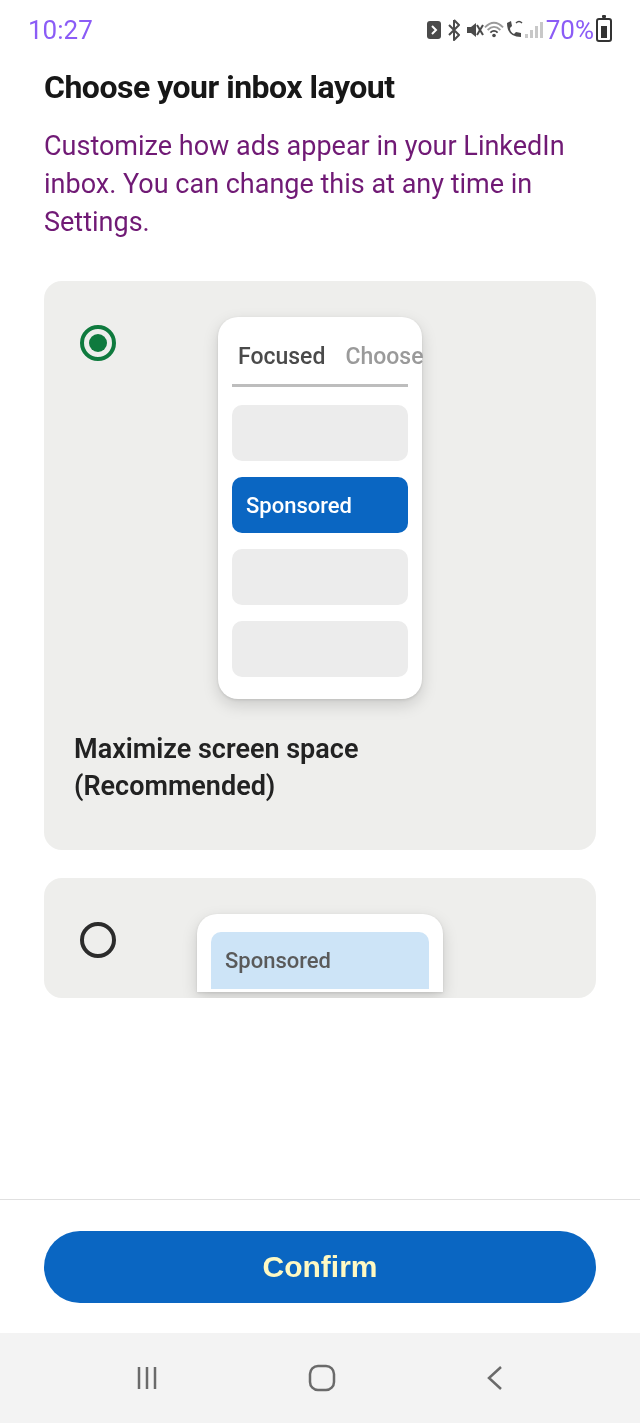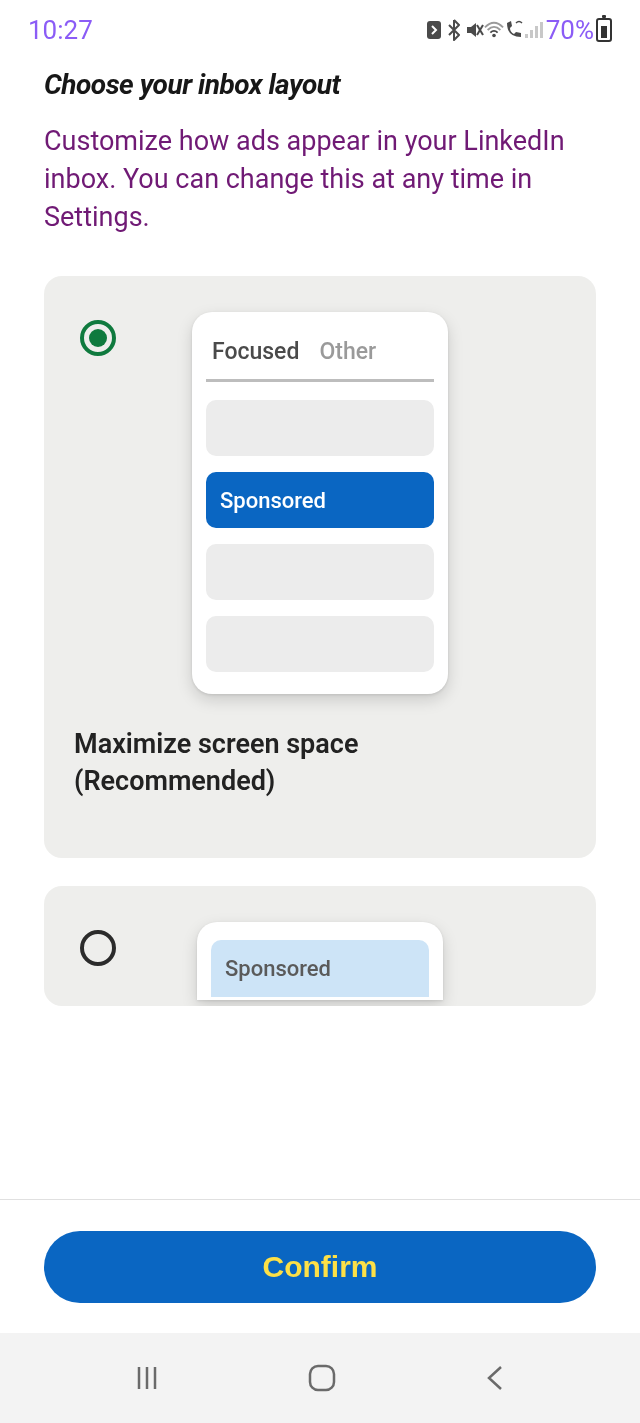--- a/index.html
+++ b/index.html
@@ -17,55 +17,55 @@
   .batt-icon::after { content:""; position:absolute; left:4px; right:4px; top:-5px; height:3px; background:#333; border-radius:1px; }
 
   
   .content { height: calc(1423px - 56px - 134px - 90px); overflow:hidden; padding: 12px 44px 20px 44px; }
   
   
   .logo { display:flex; align-items:center; gap:2px; margin-bottom: 34px; margin-top:6px; }
   .logo-text { font-weight:700; font-size:44px; color:#0a66c2; letter-spacing:-1px; }
   .logo-box { background:#0a66c2; color:#fff; font-weight:700; font-size:36px; border-radius:6px; width:56px; height:56px; display:flex; align-items:center; justify-content:center; line-height:1; }
   
-  h1 { font-size:28px; font-weight:700; color:#171717; margin-bottom:22px; letter-spacing:-0.5px;font-style:italic; }
+  h1 { font-size:32px; font-weight:700; color:#171717; margin-bottom:22px; letter-spacing:-0.5px; }
   .subtitle { font-size:27px; line-height:1.4; color:#701a75; margin-bottom:40px; }
   
   
   .card { background:#eeeeec; border-radius:18px; padding: 36px 30px 32px 30px; margin-bottom:28px; position:relative; }
   .radio { width:36px; height:36px; border-radius:50%; position:absolute; left:36px; top:44px; display:flex; align-items:center; justify-content:center; }
   .radio.selected { border:4px solid #0f7a3e; }
   .radio.selected::after { content:""; width:18px; height:18px; border-radius:50%; background:#0f7a3e; }
   .radio.unselected { border:4px solid #2b2b2b; }
   
   
   .mockup-wrap { display:flex; justify-content:center; margin-bottom:32px; }
-  .mockup { width:256px; background:#fff; border-radius:20px; box-shadow: 0 6px 16px rgba(0,0,0,0.15), 0 1px 3px rgba(0,0,0,0.1); padding:18px 14px 22px 14px; }
+  .mockup { width:204px; background:#fff; border-radius:20px; box-shadow: 0 6px 16px rgba(0,0,0,0.15), 0 1px 3px rgba(0,0,0,0.1); padding:18px 14px 22px 14px; }
   .mockup-tabs { display:flex; gap:20px; padding: 8px 6px 14px 6px; border-bottom:3px solid #bdbdbd; margin-bottom:18px; }
   .mockup-tab { font-size:23px; font-weight:500; }
   .mockup-tab.active { color:#4a4a4a; }
   .mockup-tab.inactive { color:#9a9a9a; }
   .msg-row { height:56px; border-radius:10px; margin-bottom:16px; }
   .msg-row.ph { background:#ececec; }
   .msg-row.sponsored { background:#0a66c2; color:#fff; display:flex; align-items:center; padding-left:14px; font-size:22px; font-weight:500; }
   .mockup .msg-row:last-child { margin-bottom:0; }
   
   
   .mockup2 { width:246px; background:#fff; border-radius:20px 20px 0 0; box-shadow: 0 6px 16px rgba(0,0,0,0.15), 0 1px 3px rgba(0,0,0,0.1); padding:18px 14px 0 14px; height:78px; overflow:hidden; }
   .banner-row { background:#cde4f7; border-radius:10px 10px 0 0; padding:16px 14px; color:#5a5a5a; font-size:22px; font-weight:500; }
   
-  .card-title { font-size:27px; font-weight:600; color:#222; line-height:1.35; margin-bottom:27px; }
+  .card-title { font-size:27px; font-weight:600; color:#222; line-height:1.35; margin-bottom:14px; }
   .card-desc { font-size:26px; line-height:1.4; color:#6a6a6a; }
   
   .card.second { padding-bottom:0; height:120px; overflow:hidden; }
   .card.second .mockup-wrap { margin-bottom:0; }
   
   
   .footer { position:absolute; left:0; right:0; bottom:90px; height:134px; background:#fff; border-top:1px solid #e0e0e0; display:flex; align-items:center; padding: 0 44px; }
-  .confirm-btn { flex:1; background:#0a66c2; color:#fde047; border:none; border-radius:40px; height:72px; font-size:30px; font-weight:600; cursor:pointer; }
+  .confirm-btn { flex:1; background:#0a66c2; color:#fef9c3; border:none; border-radius:40px; height:72px; font-size:30px; font-weight:600; cursor:pointer; }
   
   
   .navbar { position:absolute; left:0; right:0; bottom:0; height:90px; background:#f3f3f3; display:flex; align-items:center; justify-content:space-around; padding:0 60px; }
   .nav-icon { color:#6a6a6a; display:flex; align-items:center; justify-content:center; }
   
   body { position:relative; }
 </style>
 </head>
 <body>
 
@@ -122,21 +122,21 @@
 
   <h1>Choose your inbox layout</h1>
   <p class="subtitle">Customize how ads appear in your LinkedIn inbox. You can change this at any time in Settings.</p>
 
   <div class="card">
     <div class="radio selected"></div>
     <div class="mockup-wrap">
       <div class="mockup">
         <div class="mockup-tabs">
           <span class="mockup-tab active">Focused</span>
-          <span class="mockup-tab inactive">Other</span>
+          <span class="mockup-tab inactive">Choose</span>
         </div>
         <div class="msg-row ph"></div>
         <div class="msg-row sponsored">
             <span>Sponsored</span>
           </div>
         <div class="msg-row ph"></div>
         <div class="msg-row ph"></div>
       </div>
     </div>
     <div class="card-title">Maximize screen space (Recommended)</div>

